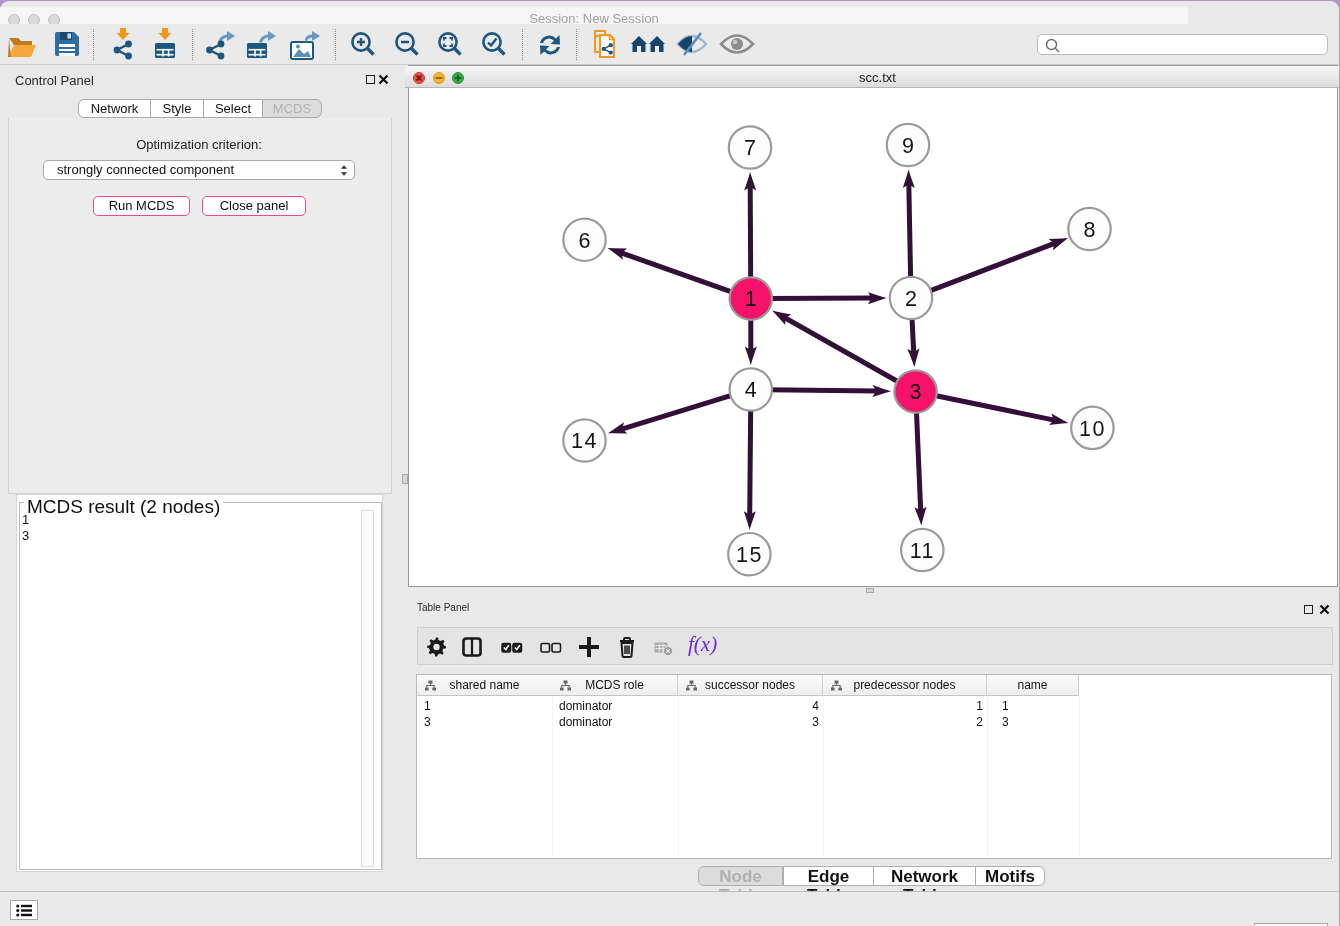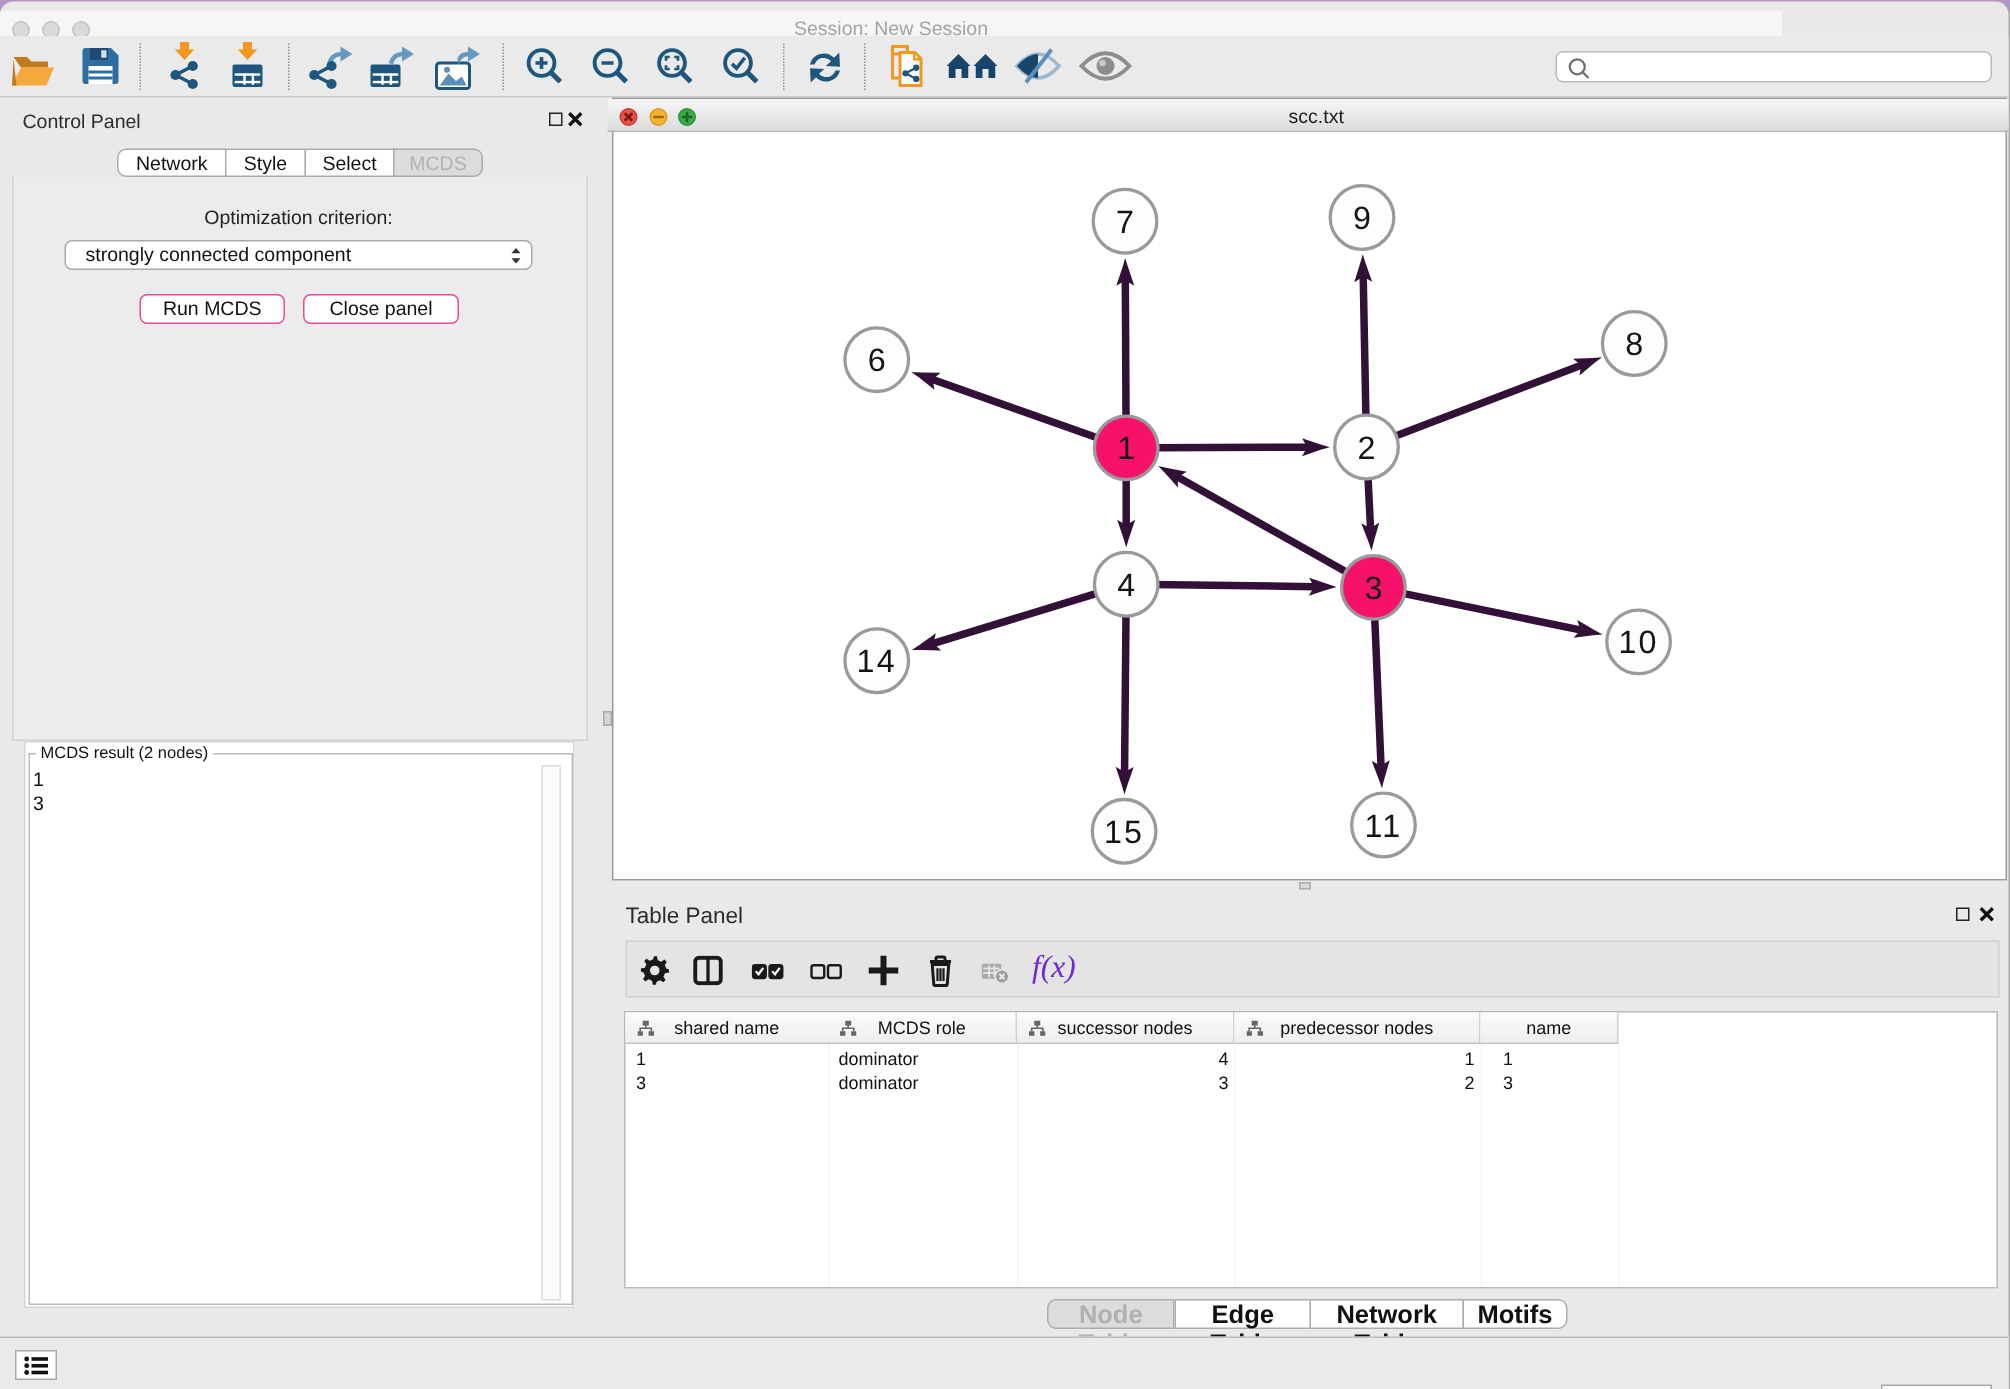--- a/index.html
+++ b/index.html
@@ -37,37 +37,37 @@
               background:#fff; border:1px solid #a9a9a9; border-radius:5px;
               font-size:13px; color:#111; line-height:18px; padding-left:13px; }
   .btn { position:absolute; top:131px; height:20px; background:#fff;
          border:1px solid #ec4899; border-radius:5px; font-size:13px; color:#111;
          text-align:center; line-height:18px; }
   #fieldset { position:absolute; left:16px; top:429px; width:367px; height:378px;
               background:#fff; border:1px solid #d6d6d6; }
   #fieldborder { position:absolute; left:2px; top:7px; width:363px; height:368px;
                  border:1px solid #bbb; }
   #fieldlegend { position:absolute; left:7px; top:1px; background:#fff;
-                 padding:0 3px; font-size:11px; color:#111; }
+                 padding:0 3px; font-size:19px; color:#111; }
   #fieldtext { position:absolute; left:5px; top:17px; font-size:13px; color:#111;
                line-height:15.5px; }
   #fscroll { position:absolute; left:344px; top:15px; width:13px; height:357px;
              background:#fbfbfb; border:1px solid #dcdcdc; }
   
   #net { position:absolute; left:408px; top:64px; width:930px; height:522px;
          border:1px solid #9a9a9a; background:#fff; }
   #net-title { position:absolute; left:-4px; top:0; width:936px; height:22px;
                background:linear-gradient(#f6f6f6,#dcdcdc);
                border-bottom:1px solid #b6b6b6; }
   #net-name { position:absolute; top:4px; width:100%; text-align:center; padding-left:9px;
               font-size:13px; font-weight:normal; color:#1a1a1a; }
   .nl { position:absolute; top:5.5px; width:12px; height:12px; border-radius:50%; }
   
   #tp { position:absolute; left:405px; top:593px; width:935px; height:297px; }
-  #tp-title { position:absolute; left:12px; top:8px; font-size:15px; color:#2b2b2b; }
+  #tp-title { position:absolute; left:12px; top:8px; font-size:10px; color:#2b2b2b; }
   #tp-toolbar { position:absolute; left:12px; top:33px; width:916px; height:38px;
                 background:#e4e4e4; border:1px solid #d0d0d0; }
   #tp-table { position:absolute; left:11px; top:80px; width:916px; height:185px;
               background:#fff; border:1px solid #b9b9b9; }
   .th { position:absolute; top:0; height:21px; background:linear-gradient(#fbfbfb,#eee);
         border-right:1px solid #d0d0d0; border-bottom:1px solid #c4c4c4;
         font-size:12px; color:#111; text-align:center; line-height:21px; }
   .td { position:absolute; font-size:12px; color:#111; height:16px; line-height:16px; }
   #tp-tabs { position:absolute; left:289px; top:272px; height:20px; }
   .tptab { position:absolute; top:0; height:20px; background:#fff; border:1px solid #adadad;

